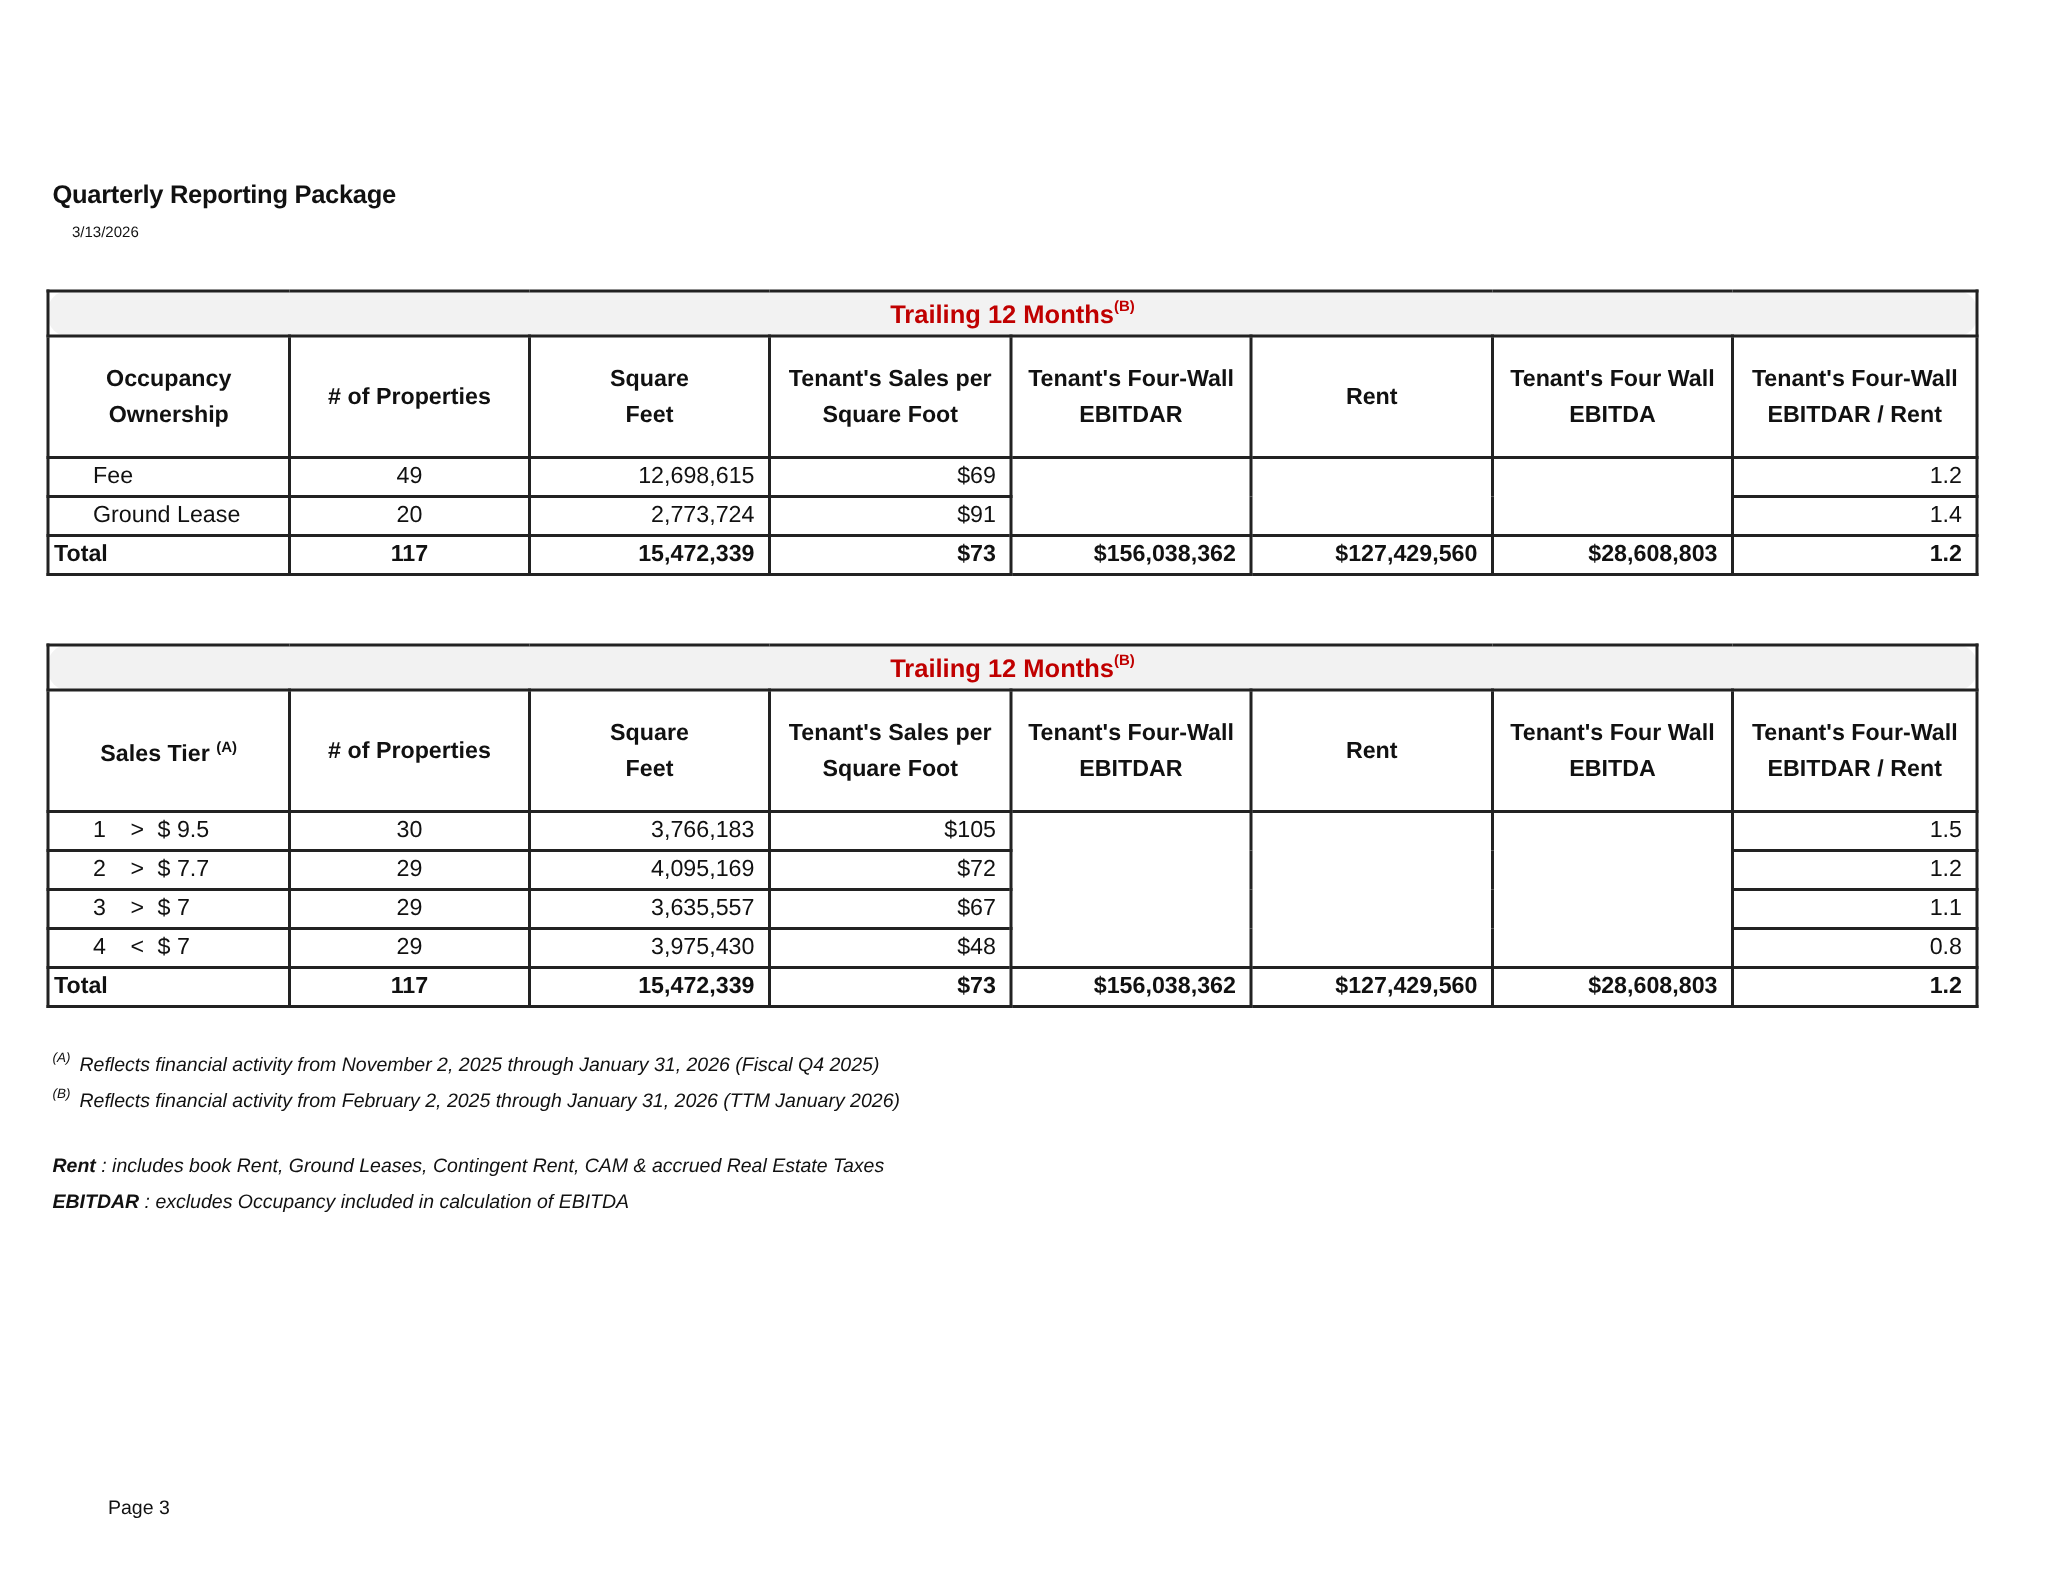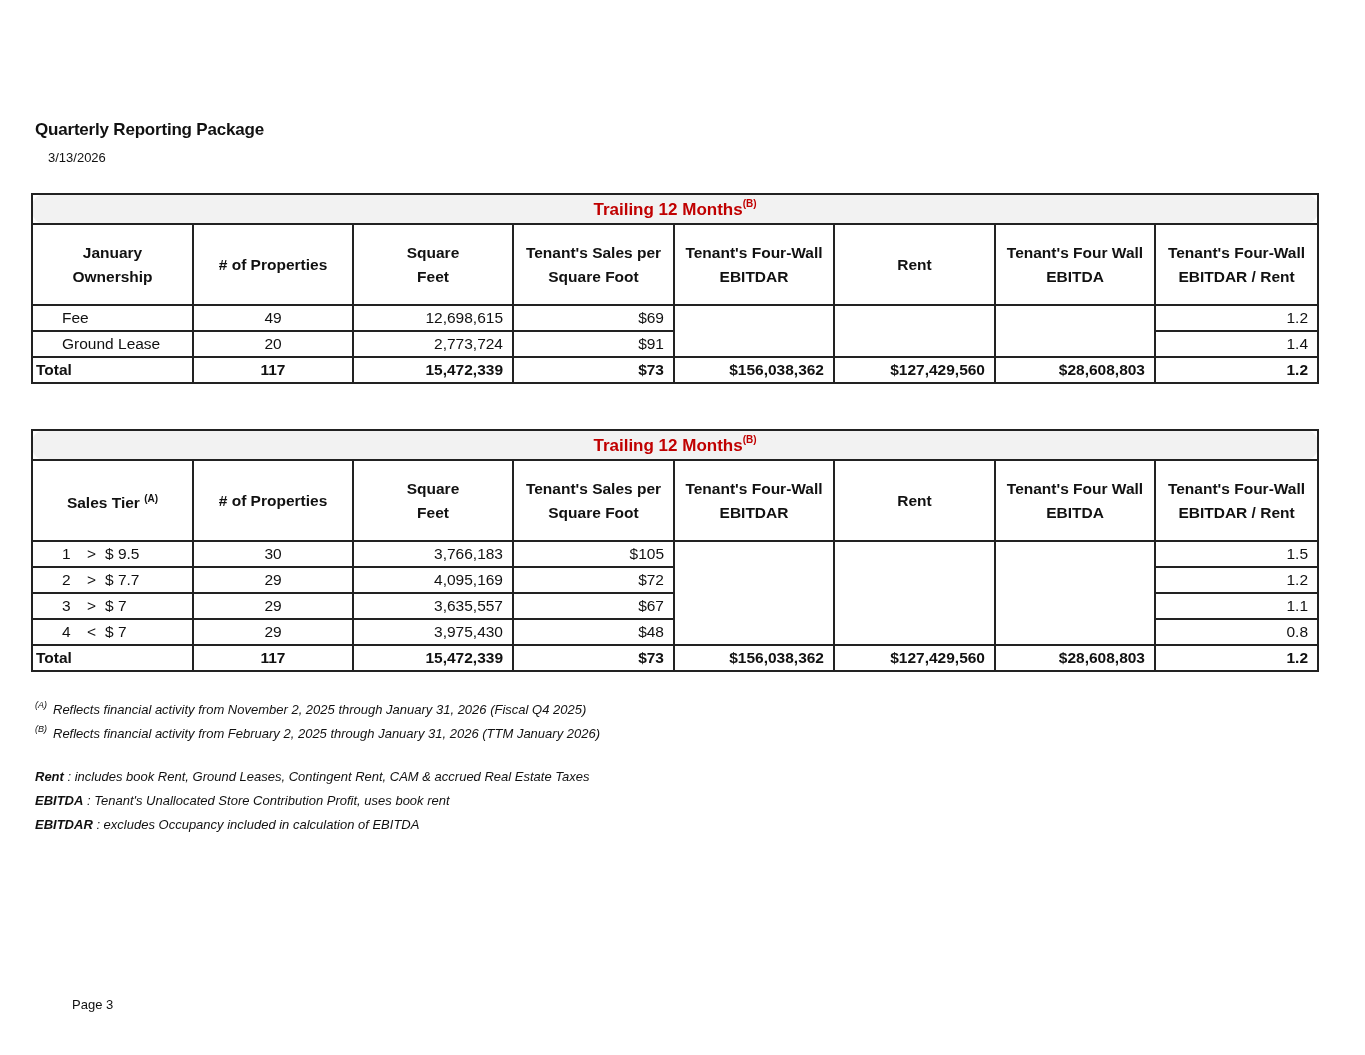--- a/index.html
+++ b/index.html
@@ -1,20 +1,20 @@
 <!DOCTYPE html>
 <html><head>
   <meta charset="utf-8">
   <style>
     * { box-sizing: border-box; margin: 0; padding: 0; }
     html, body { width: 1365px; height: 1055px; background: #ffffff; }
     body { position: relative; font-family: "Liberation Sans", sans-serif; color: #111; overflow: hidden; }
 
     .doc-title { position: absolute; left: 35px; top: 120px; font-size: 17px; font-weight: bold; letter-spacing: -0.2px; }
-    .doc-date { position: absolute; left: 48px; top: 150px; font-size: 13px; }
+    .doc-date { position: absolute; left: 48px; top: 150px; font-size: 10px; }
 
     table.report {
       position: absolute; left: 31px; width: 1286px;
       border-collapse: collapse; table-layout: fixed;
       font-size: 15px;
     }
     table.report td, table.report th {
       border: 2px solid #222;
     }
     .band-cell {
@@ -66,21 +66,21 @@
       <col style="width:160px">
       <col style="width:163px">
   </colgroup>
   <tbody>
       <tr>
     <td colspan="8" class="band-cell">
       <span>Trailing 12 Months</span><sup>(B)</sup>
     </td>
   </tr>
   <tr>
-    <th class="col-head"><span>January</span><br><span>Ownership</span></th>
+    <th class="col-head"><span>Occupancy</span><br><span>Ownership</span></th>
     <th class="col-head"><span># of Properties</span></th>
     <th class="col-head"><span>Square</span><br><span>Feet</span></th>
     <th class="col-head"><span>Tenant's Sales per</span><br><span>Square Foot</span></th>
     <th class="col-head"><span>Tenant's Four-Wall</span><br><span>EBITDAR</span></th>
     <th class="col-head"><span>Rent</span></th>
     <th class="col-head"><span>Tenant's Four Wall</span><br><span>EBITDA</span></th>
     <th class="col-head"><span>Tenant's Four-Wall</span><br><span>EBITDAR / Rent</span></th>
   </tr>
   <tr>
     <td class="cell label">Fee</td>
@@ -183,17 +183,16 @@
 </tbody>
   </table>
 
 <div class="footnotes">
   <div class="fn"><sup>(A)</sup><span>Reflects financial activity from November  2, 2025 through January 31, 2026 (Fiscal Q4 2025)</span></div>
   <div class="fn"><sup>(B)</sup><span>Reflects financial activity from February 2, 2025 through January 31, 2026  (TTM January 2026)</span></div>
 </div>
 
 <div class="defs">
   <div class="def"><b>Rent</b><span> : includes book Rent, Ground Leases, Contingent Rent, CAM &amp; accrued Real Estate Taxes</span></div>
-  <div class="def"><b>EBITDA</b><span> : Tenant's Unallocated Store Contribution Profit, uses book rent</span></div>
   <div class="def"><b>EBITDAR</b><span> : excludes Occupancy included in calculation of EBITDA</span></div>
 </div>
 
 <div class="page-num">Page 3</div>
 
 </body></html>

